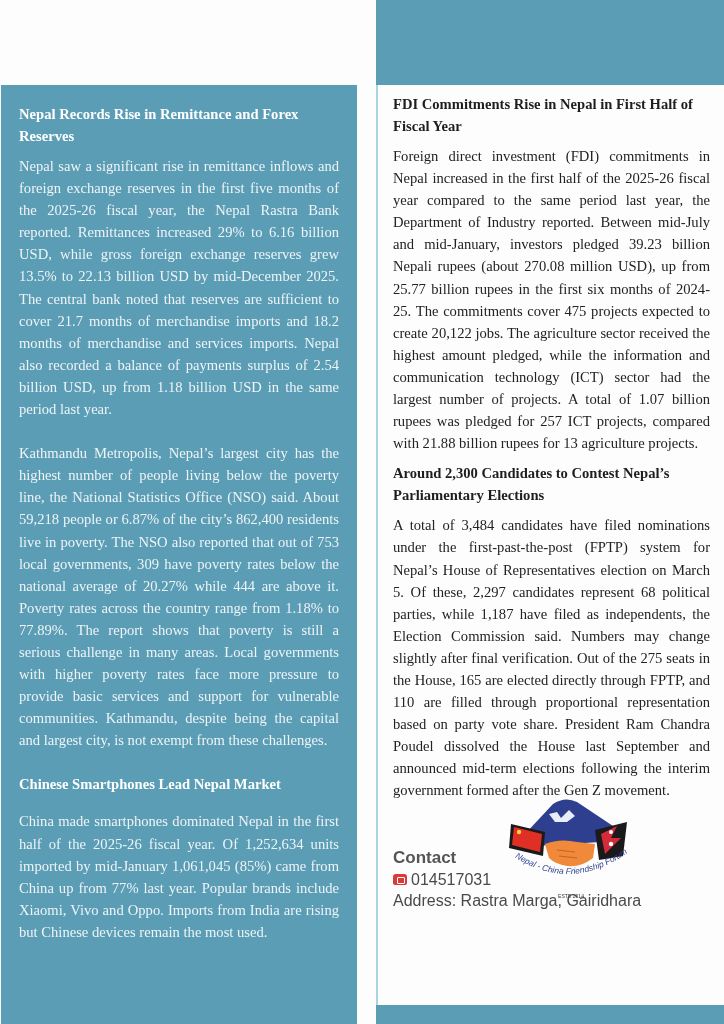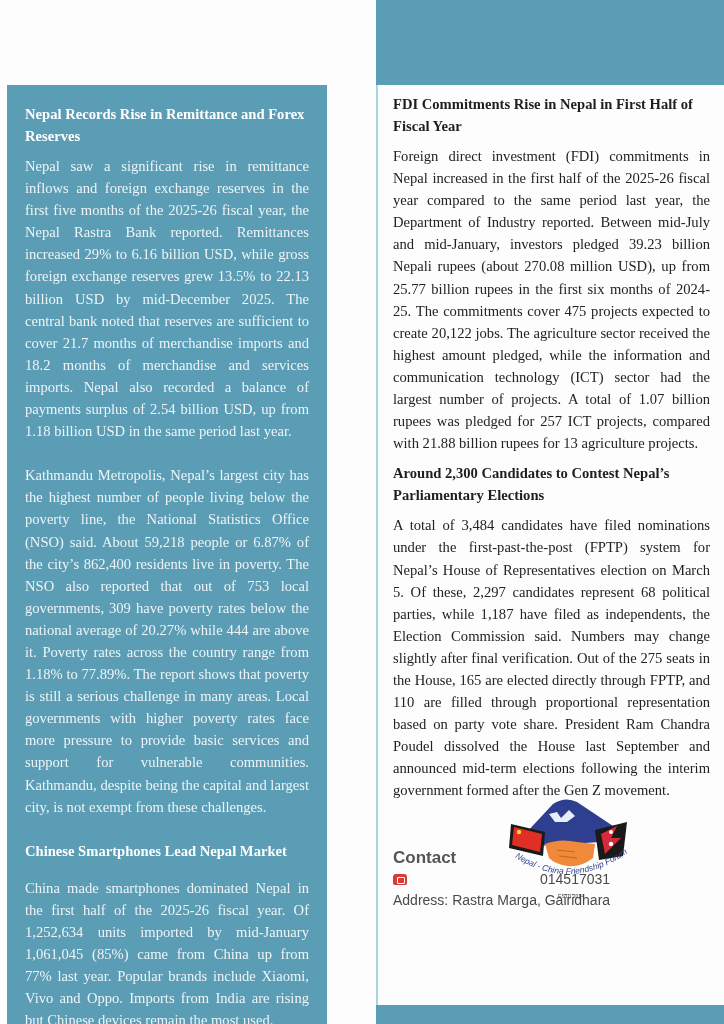--- a/index.html
+++ b/index.html
@@ -1,21 +1,21 @@
 <!DOCTYPE html>
 <html><head>
 <meta charset="utf-8">
 <style>
   * { box-sizing: border-box; margin: 0; padding: 0; }
   html, body { width: 724px; height: 1024px; overflow: hidden; background: #fdfdfd; }
   body { position: relative; font-family: "Liberation Serif", "DejaVu Serif", serif; }
 
   .top-left { position: absolute; left: 0; top: 0; width: 376px; height: 85px; background: #fdfdfd; }
   .top-right { position: absolute; left: 376px; top: 0; width: 348px; height: 85px; background: #5b9db5; }
-  .left-col { position: absolute; left: 7px; top: 85px; width: 320px; height: 939px; background: #5b9db5; padding: 18px 18px 0 18px; color: #eef4f7; }
+  .left-col { position: absolute; left: 1px; top: 85px; width: 356px; height: 939px; background: #5b9db5; padding: 18px 18px 0 18px; color: #eef4f7; }
   .right-col { position: absolute; left: 376px; top: 85px; width: 348px; height: 920px; background: #fdfdfd; border-left: 2px solid #a9d4e3; padding: 8px 14px 0 15px; color: #222; }
   .bottom-strip { position: absolute; left: 376px; top: 1005px; width: 348px; height: 19px; background: #5b9db5; }
 
   h2.headline { font-weight: bold; font-size: 14.6px; line-height: 22px; }
   .left-col h2.headline { color: #ffffff; }
   .right-col h2.headline { color: #1e1e1e; }
   p.body { font-size: 14.6px; line-height: 22.1px; text-align: justify; }
 
   .left-col .a1 h2 { margin-bottom: 8px; }
   .left-col .a1 { margin-top: 0; }
@@ -24,21 +24,21 @@
   .left-col .a3 { margin-top: 22px; }
   .left-col .a3 h2 { margin-bottom: 15px; }
 
   .right-col .b1 h2 { margin-bottom: 8px; }
   .right-col .b2 { margin-top: 8px; }
   .right-col .b2 h2 { margin-bottom: 8px; }
 
   .contact-area { position: relative; height: 130px; margin-top: 0; }
   .contact { position: absolute; left: 0; top: 45px; font-family: Liberation Sans, sans-serif; color: #444; }
   .contact-title { font-size: 17px; font-weight: bold; color: #555; line-height: 22px; }
-  .contact-line { font-size: 14px; line-height: 21px; display: flex; align-items: center; gap: 4px; color: #4a4a4a; justify-content: space-between; }
+  .contact-line { font-size: 16px; line-height: 21px; display: flex; align-items: center; gap: 4px; color: #4a4a4a; }
   .phone-icon { display: inline-block; width: 14px; height: 11px; background: #d93a3a; border-radius: 3px 3px 2px 2px; position: relative; }
   .phone-icon::after { content: ""; position: absolute; left: 4px; top: 3px; width: 6px; height: 5px; border: 1px solid #fff; border-radius: 1px; }
   .mail-icon { display: inline-block; width: 14px; height: 10px; background: #dfe6ee; border: 1px solid #a8b6c4; position: relative; overflow: hidden; }
   .mail-icon::after { content: ""; position: absolute; left: 1px; top: -5px; width: 9px; height: 9px; border: 1px solid #8a98a6; transform: rotate(45deg); }
 
   .logo { position: absolute; left: 112px; top: -8px; width: 130px; height: 110px; }
 </style>
 </head>
 <body>
 

